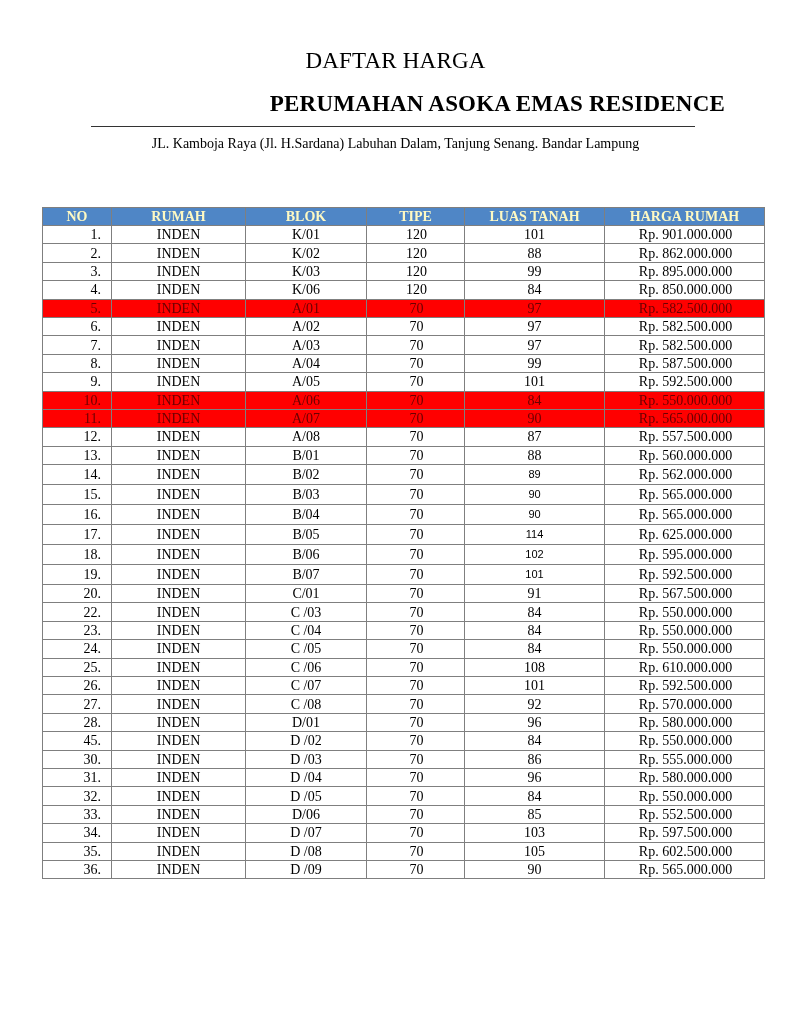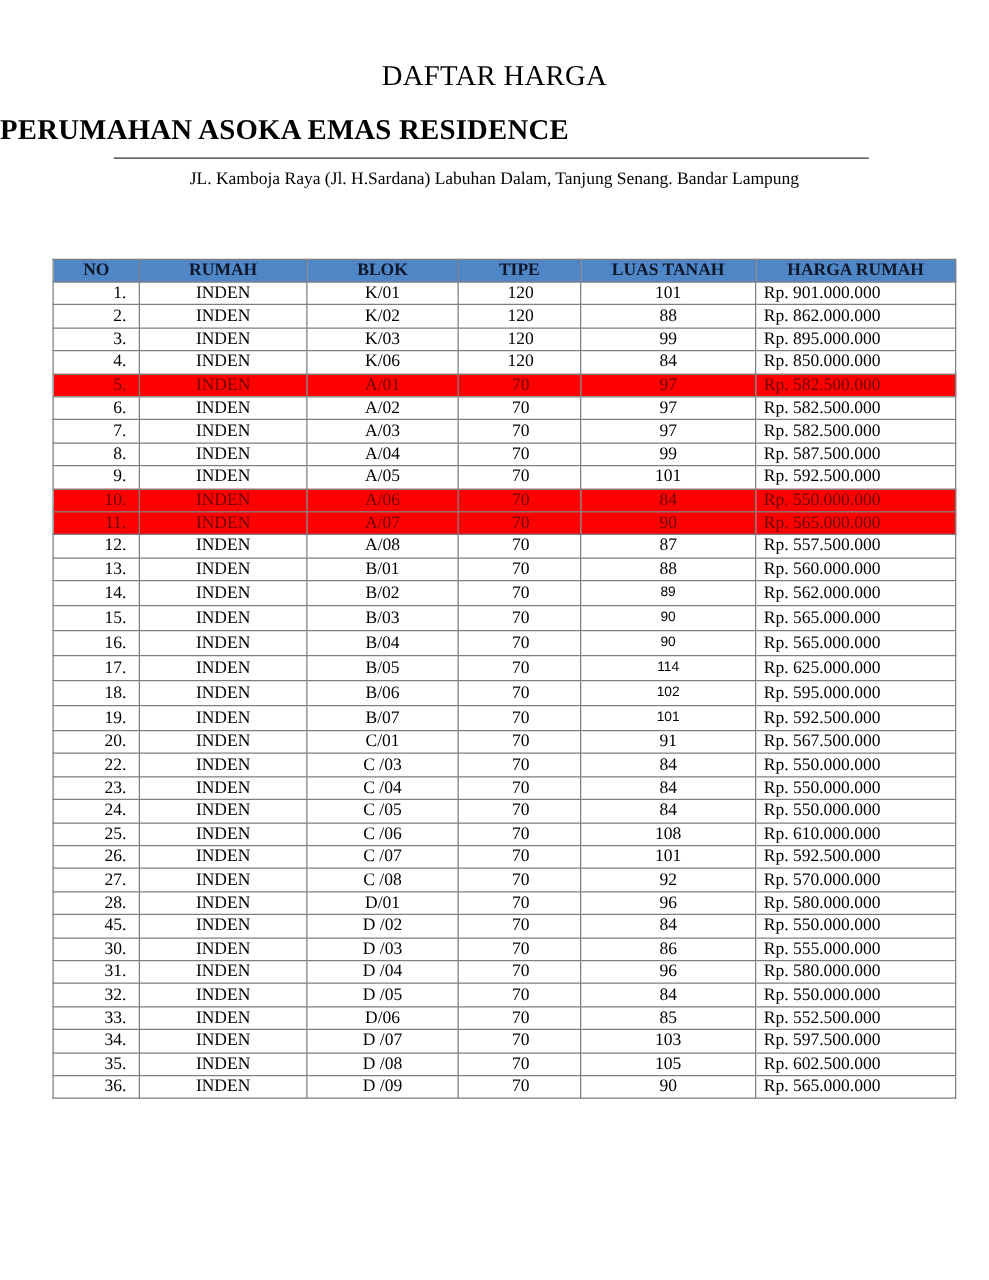--- a/index.html
+++ b/index.html
@@ -1,27 +1,27 @@
 <!DOCTYPE html>
 <html><head>
 <meta charset="utf-8">
 <style>
   html, body { margin: 0; padding: 0; background: #ffffff; }
   body { width: 791px; height: 1024px; position: relative; font-family: "Liberation Serif", "DejaVu Serif", serif; color: #000; overflow: hidden; }
   .title1 { position: absolute; top: 48px; left: 0; width: 791px; text-align: center; font-weight: normal; font-size: 23px; letter-spacing: 0.2px; }
-  .title2 { position: absolute; top: 91px; left: 0; width: 725px; text-align: left; font-weight: bold; font-size: 23px; letter-spacing: 0.2px; }
+  .title2 { position: absolute; top: 91px; left: 0; width: 725px; text-align: right; font-weight: bold; font-size: 23px; letter-spacing: 0.2px; }
   .rule { position: absolute; top: 126px; left: 91px; width: 604px; height: 0; border-top: 1.5px solid #333; }
   .address { position: absolute; top: 136px; left: 0; width: 791px; text-align: center; font-size: 14px; }
   table.price { position: absolute; top: 207px; left: 42px; width: 722px; border-collapse: collapse; font-size: 14px; table-layout: fixed; }
   table.price th, table.price td { border: 1px solid #7f7f7f; padding: 0 4px; height: 17.4px; line-height: 17px; white-space: nowrap; }
-  table.price th { background: #4f86c6; color: #0f172a; font-weight: bold; font-size: 14px; text-align: center; height: 17px; }
+  table.price th { background: #4f86c6; color: #fef9c3; font-weight: bold; font-size: 14px; text-align: center; height: 17px; }
   table.price td { text-align: center; }
   table.price td.num { text-align: right; padding-right: 10px; }
   table.price td.tipe { text-align: left; padding-left: 6px; text-align: center; margin-left: 20px; }
-  table.price td.price-cell { text-align: left; padding-left: 6px; }
+  table.price td.price-cell { text-align: center; padding-left: 6px; }
   tr.sold td { background: #ff0000; color: #6b0000; }
   tr.tall td { height: 19px; line-height: 19px; }
   td.sans { font-family: "Liberation Sans", "DejaVu Sans", sans-serif; font-size: 11px; margin-top: 35px; }
 </style>
 </head>
 <body>
 
 <div class="title1">DAFTAR HARGA</div>
 <div class="title2">PERUMAHAN ASOKA EMAS RESIDENCE</div>
 <div class="rule"></div>

